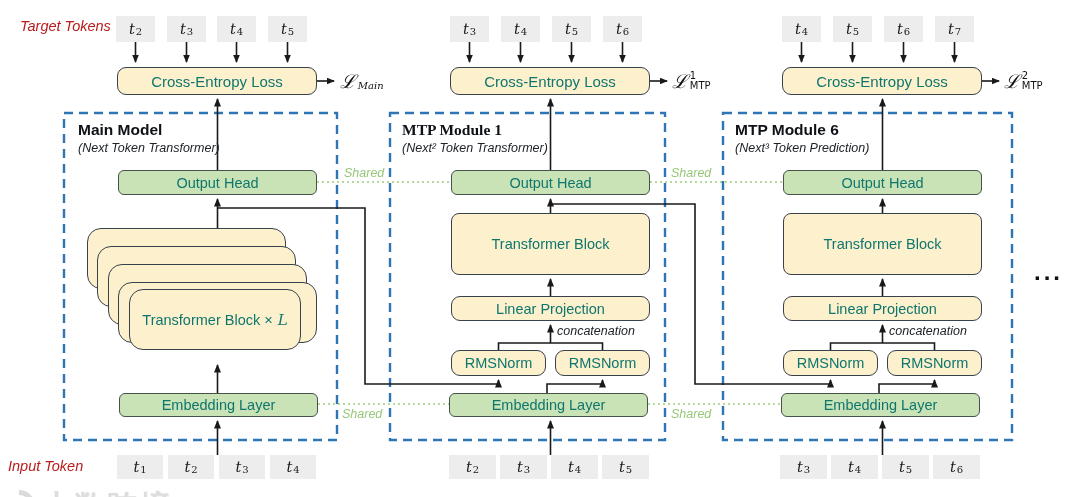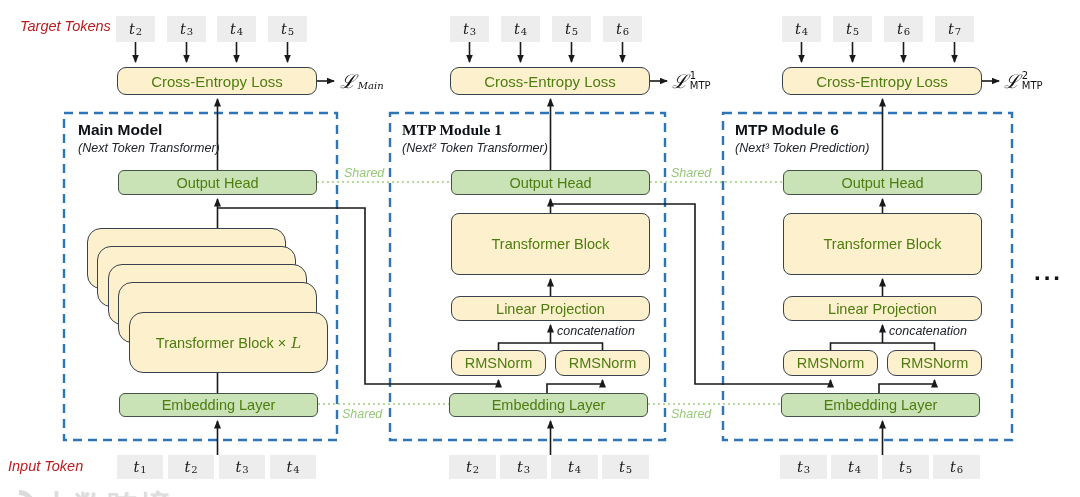--- a/index.html
+++ b/index.html
@@ -1,20 +1,20 @@
 <!DOCTYPE html>
 <html><head>
 <meta charset="utf-8">
 <style>
   html,body{margin:0;padding:0;background:#ffffff;}
   #stage{position:relative;width:1080px;height:497px;background:#ffffff;overflow:hidden;
          font-family:"Liberation Sans",sans-serif;color:#111;}
   #wires{position:absolute;left:0;top:0;width:1080px;height:497px;}
   .box{position:absolute;box-sizing:border-box;border:1.8px solid #39414c;background:#FCF0CD;
-       display:flex;align-items:center;justify-content:center;font-size:14.5px;color:#4d7c0f;}
+       display:flex;align-items:center;justify-content:center;font-size:14.5px;color:#0f766e;}
   .green{background:#C9E3B6;border-color:#45524a;}
   .r6{border-radius:6px}.r8{border-radius:9px}.r14{border-radius:14px}.r16{border-radius:8px}
   .ce{font-size:15px;}
   .token{position:absolute;background:#EDEDED;display:flex;align-items:center;justify-content:center;
          font-family:"DejaVu Serif",serif;font-style:italic;font-size:14.5px;color:#1a1a1a;}
   .token sub{font-size:10px;font-style:normal;transform:translateY(2px);margin-left:1px;}
   .row-label{position:absolute;font-style:italic;font-size:14.5px;color:#b91c1c;}
   .mod-title{position:absolute;font-weight:bold;font-size:15.5px;color:#0e1116;}
   .mod-sub{position:absolute;font-style:italic;font-size:12.5px;color:#20242a;}
   .shared{position:absolute;color:#97C779;font-style:italic;font-size:12.5px;}
@@ -134,21 +134,21 @@
 
   <div class="mod-title" style="left:78px;top:121px;">Main Model</div>
   <div class="mod-sub" style="left:78px;top:141px;">(Next Token Transformer)</div>
 
   <div class="box green r6" style="left:118px;top:170px;width:199px;height:25px;">Output Head</div>
 
   <div class="box r14" style="left:87px;top:228px;width:199px;height:61px;"></div>
   <div class="box r14" style="left:97px;top:246px;width:199px;height:61px;"></div>
   <div class="box r14" style="left:108px;top:264px;width:199px;height:61px;"></div>
   <div class="box r14" style="left:118px;top:282px;width:199px;height:61px;"></div>
-  <div class="box r14 stack-label" style="left:129px;top:312px;width:199px;height:61px;">
+  <div class="box r14 stack-label" style="left:129px;top:289px;width:172px;height:61px;">
     <span>Transformer Block ×</span>
     <i class="mathvar">L</i>
   </div>
 
   <div class="box green r6" style="left:119px;top:393px;width:199px;height:24px;">Embedding Layer</div>
 
   <div class="token" style="left:117px;top:455px;width:46px;height:24px;">
       <i>t</i>
       <sub>1</sub>
     </div>

